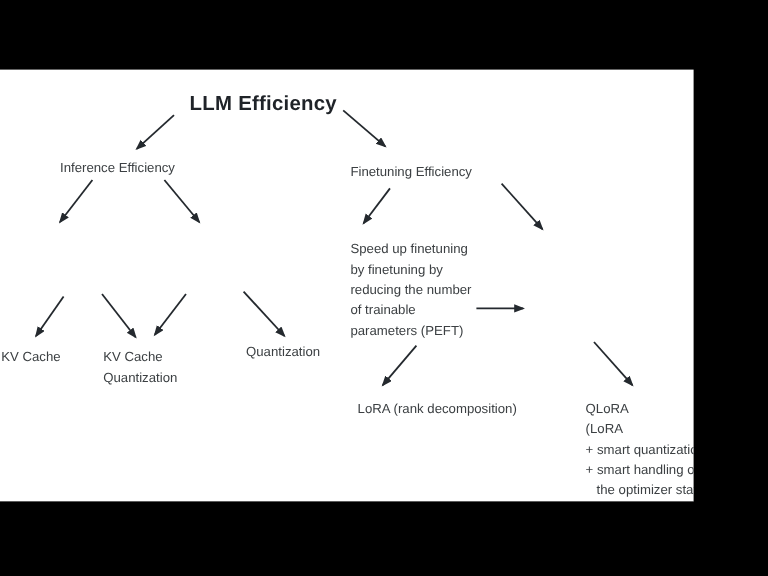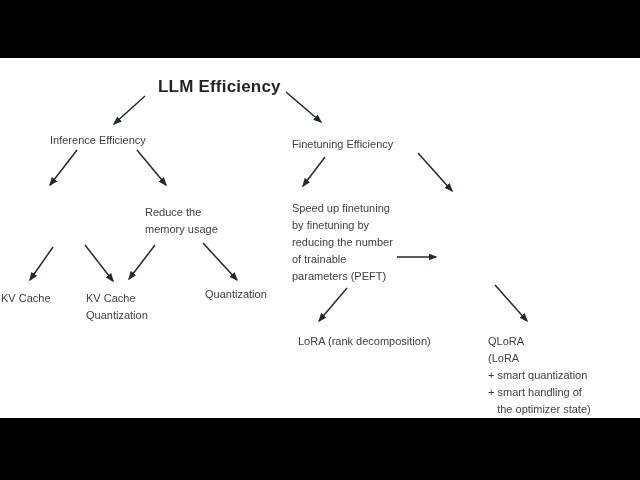--- a/index.html
+++ b/index.html
@@ -1,18 +1,18 @@
 <!DOCTYPE html>
 <html><head>
 <meta charset="utf-8">
 <style>
   html, body { margin: 0; padding: 0; background: #000; }
   .frame {
     position: relative;
-    width: 640px; height: 480px;
+    width: 578px; height: 480px;
     background: var(--letterbox, #000000);
     overflow: hidden;
     font-family: "Liberation Sans", sans-serif;
   }
   .letterbox-bar { position: absolute; left: 0; width: 640px; background: var(--letterbox, #000000); }
   .letterbox-top { top: 0; height: 58px; }
   .letterbox-bottom { top: 418px; height: 62px; }
   .stage {
     position: absolute; left: 0; top: 58px;
     width: 640px; height: 360px;
@@ -67,22 +67,20 @@
         <line x1="495" y1="227" x2="527" y2="263" marker-end="url(#arrowhead)"></line>
       </svg>
 
     <div class="node node-title" style="left:158px; top:19px;">LLM Efficiency</div>
 
     <div class="node" style="left:50px; top:74px;">Inference Efficiency</div>
 
     <div class="node" style="left:292px; top:78px;">Finetuning Efficiency</div>
 
 
-    <div class="node" style="left:145px; top:146px;">Reduce the
-memory usage</div>
 
     <div class="node" style="left:1px; top:232px;">KV Cache</div>
 
     <div class="node" style="left:86px; top:232px;">KV Cache
 Quantization</div>
 
     <div class="node" style="left:205px; top:228px;">Quantization</div>
 
     <div class="node" style="left:292px; top:142px;">Speed up finetuning
 by finetuning by

